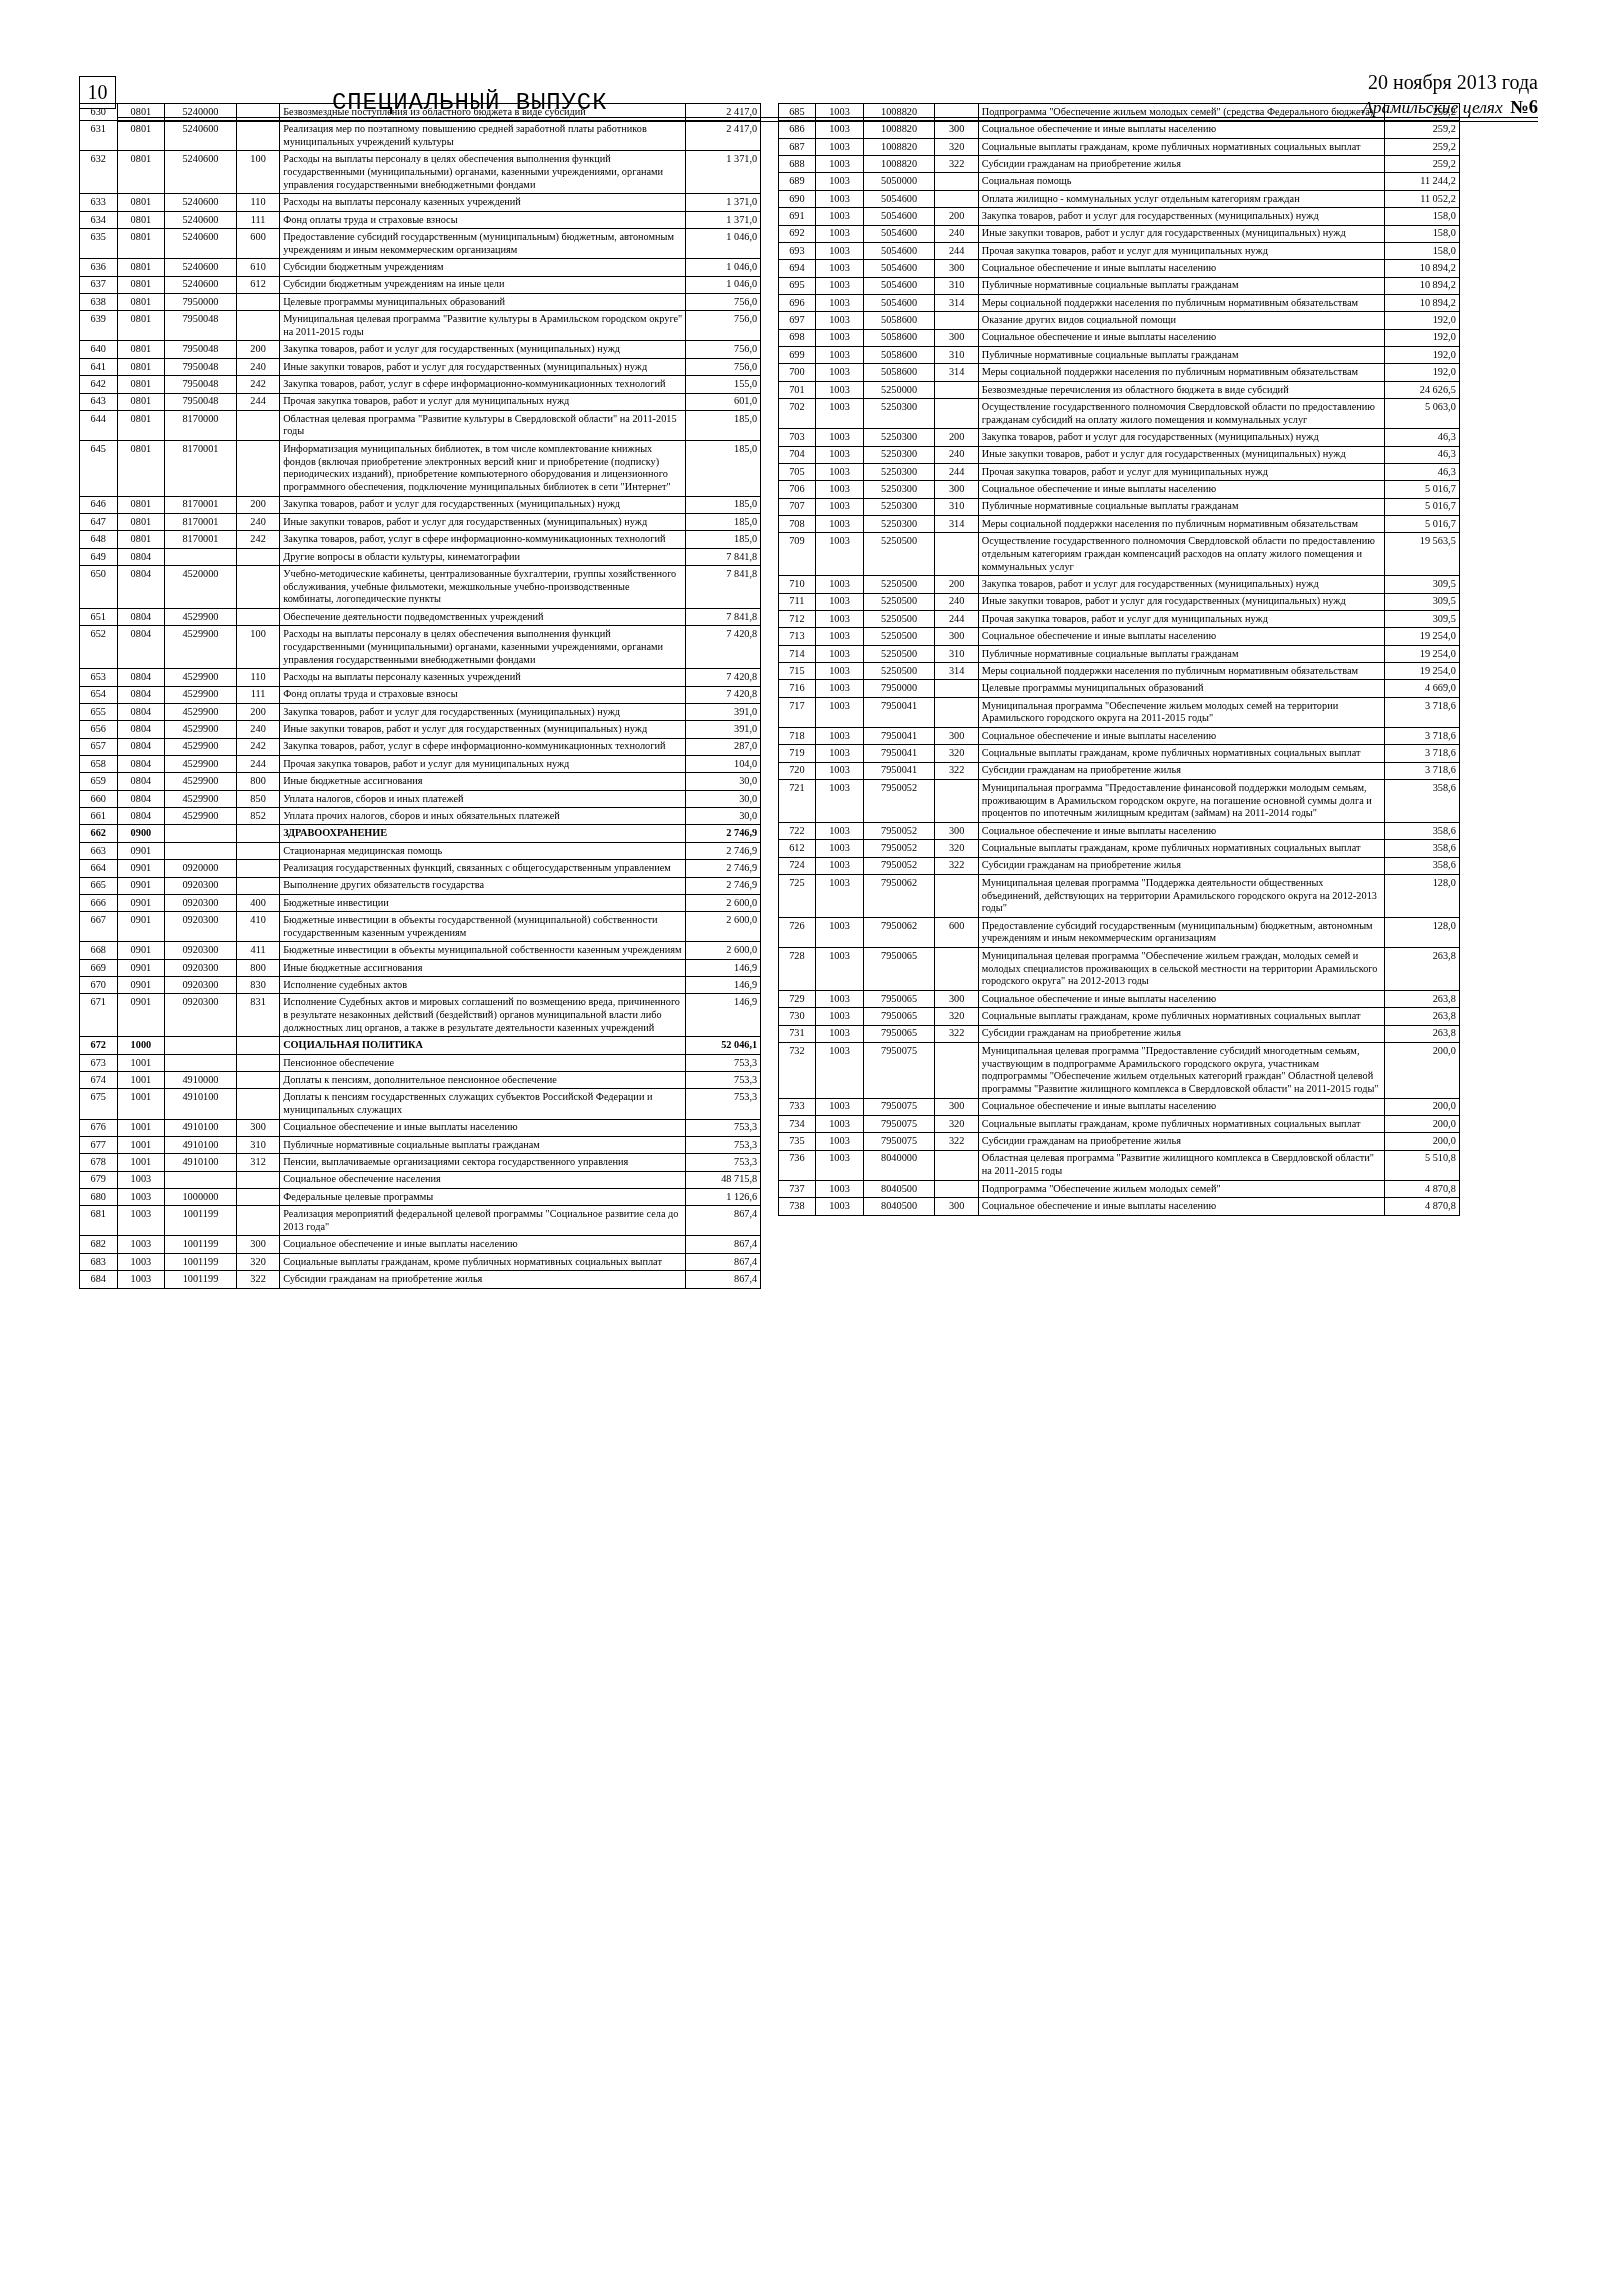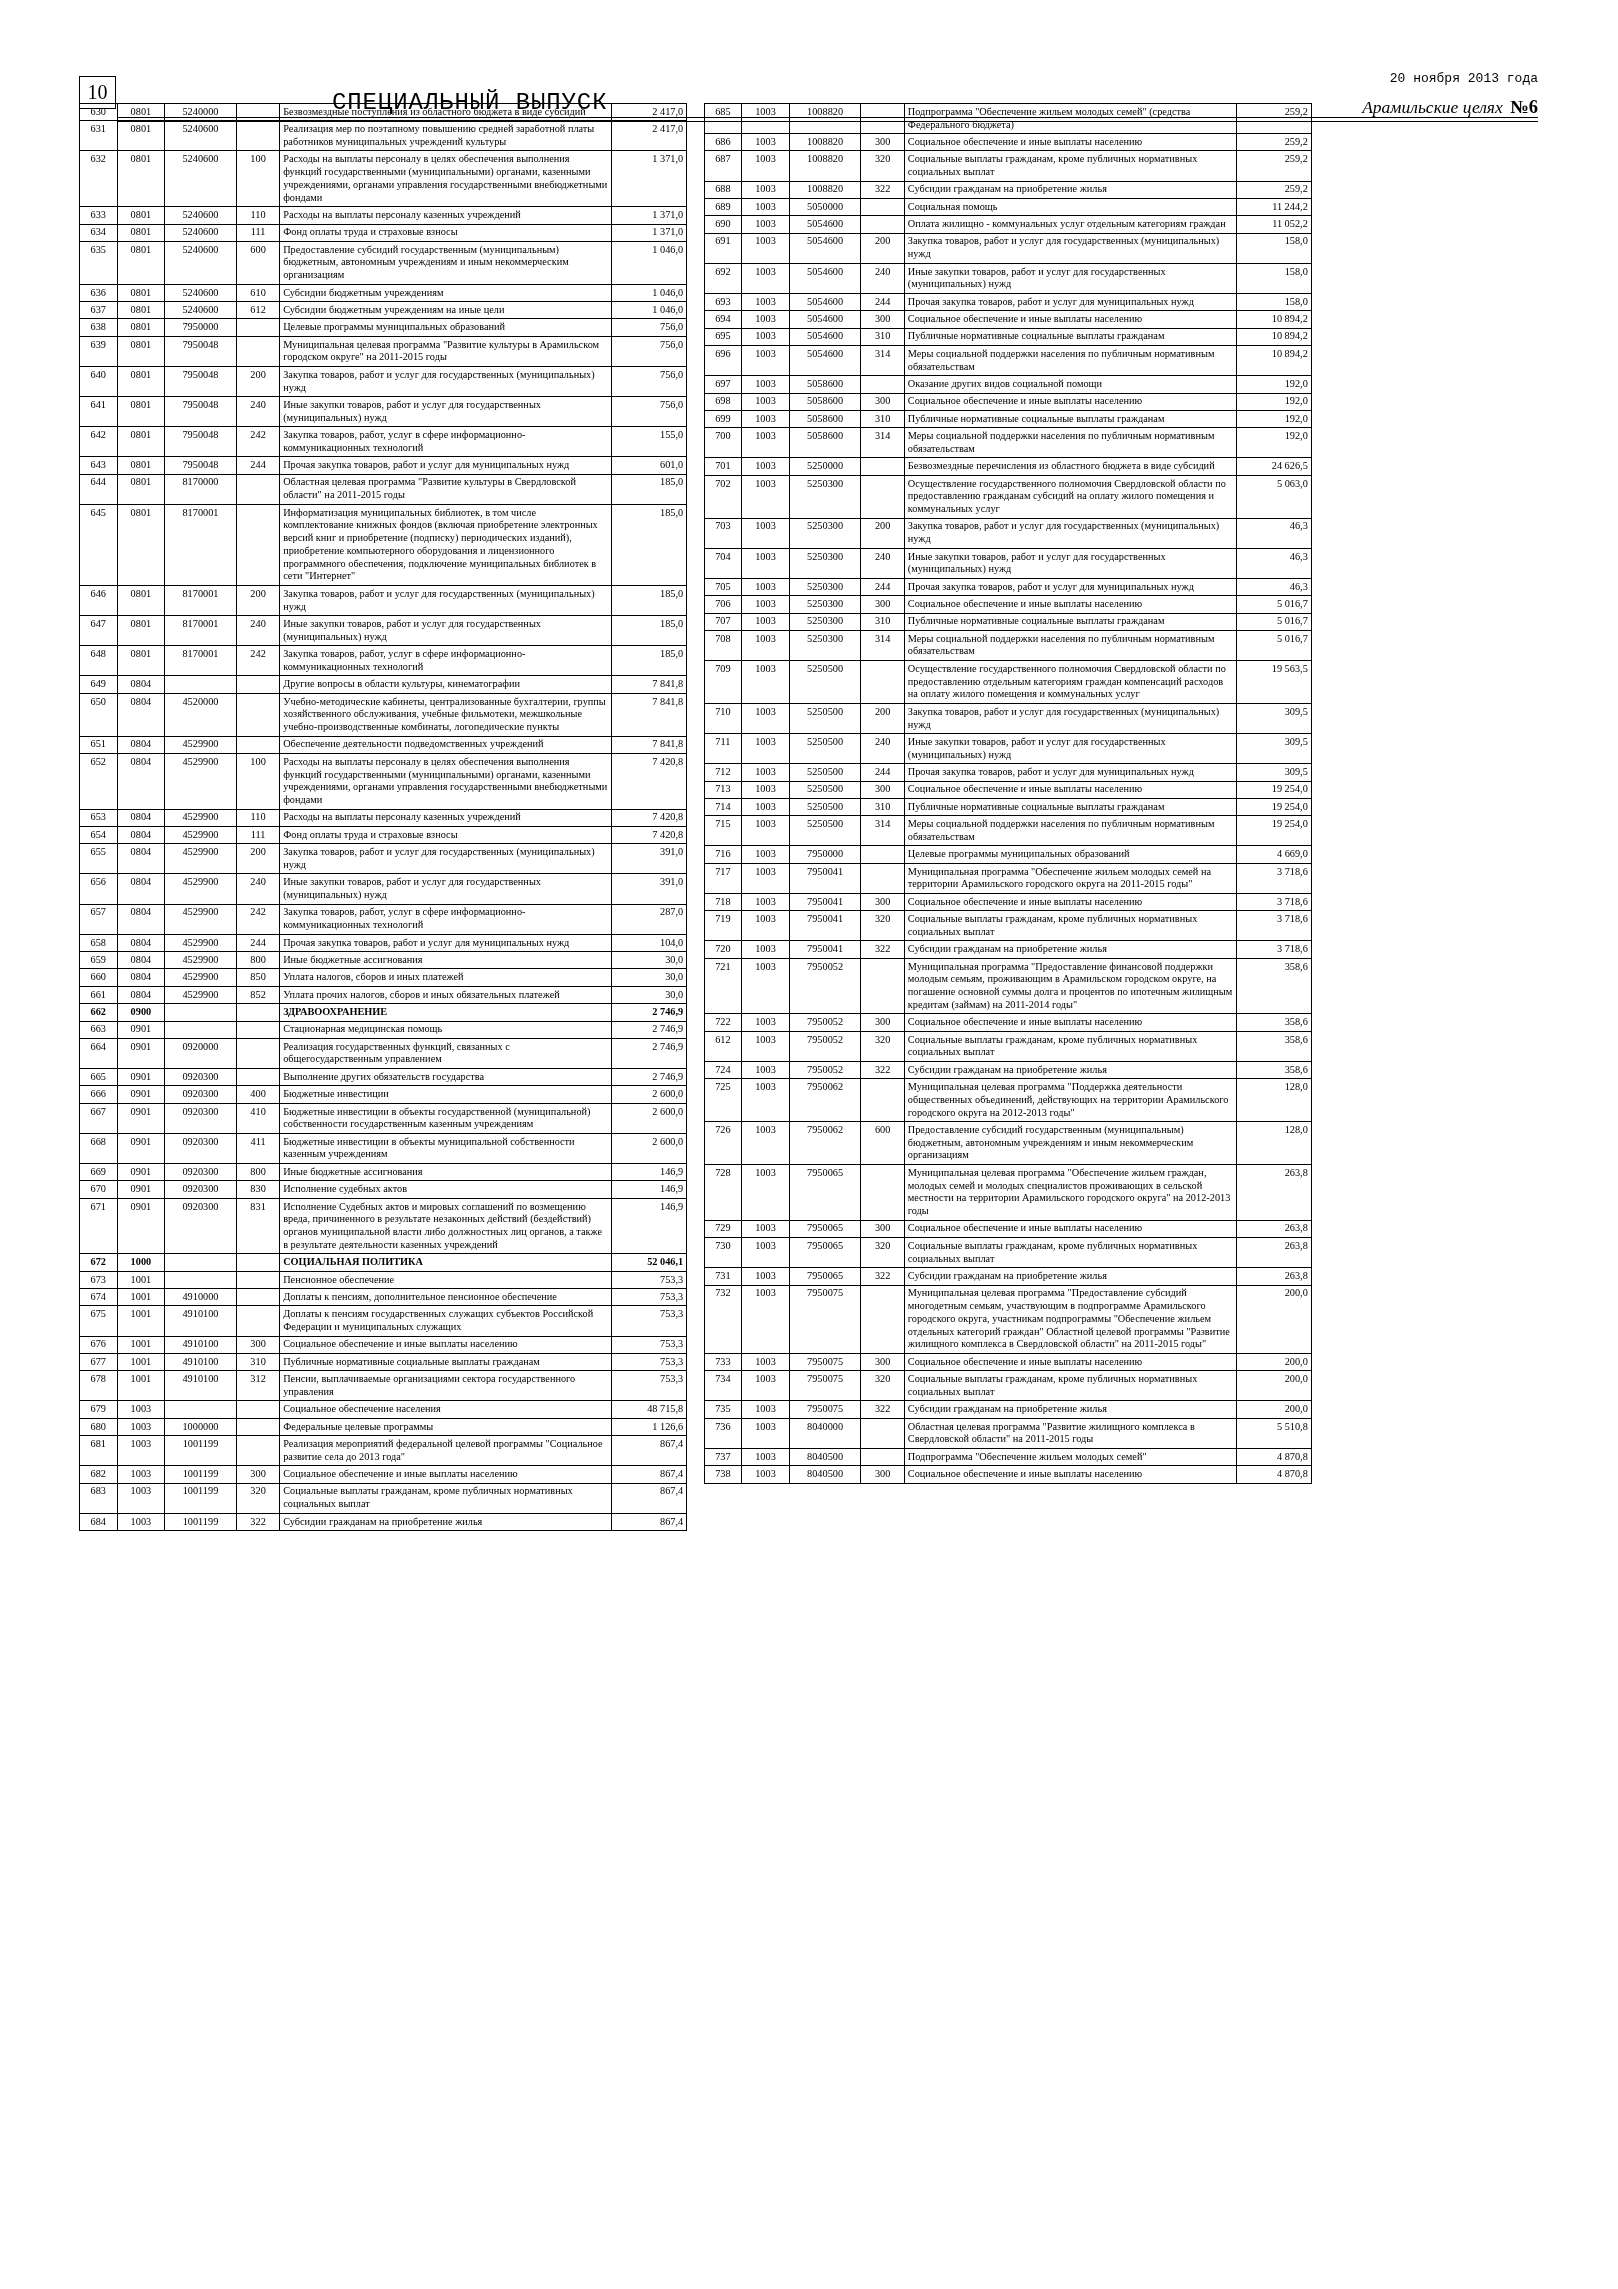--- a/index.html
+++ b/index.html
@@ -48,22 +48,22 @@
     left: 332px;
     top: 57px;
     font-size: 24px;
     letter-spacing: 0.9px;
     font-family: Liberation Mono, monospace;
   }
   .date-line {
     position: absolute;
     right: 81px;
     top: 39px;
-    font-size: 13px;
-    font-family: Liberation Mono, monospace;
+    font-size: 20px;
+    font-family: Liberation Serif, serif;
   }
   .brand-line {
     position: absolute;
     right: 81px;
     top: 65px;
     font-size: 17.5px;
     font-style: italic;
     font-family: "Liberation Serif", serif;
     white-space: nowrap;
   }
@@ -88,21 +88,21 @@
   
   .columns {
     position: absolute;
     top: 103px;
     left: 79px;
     width: 1460px;
     display: flex;
     gap: 16.6px;
   }
   .col {
-    width: 608px;
+    width: 682px;
   }
   table.budget {
     border-collapse: collapse;
     width: 100%;
     table-layout: fixed;
     font-size: 10.3px;
     font-family: "Liberation Serif", serif;
   }
   table.budget td {
     border: 0.7px solid #000;

